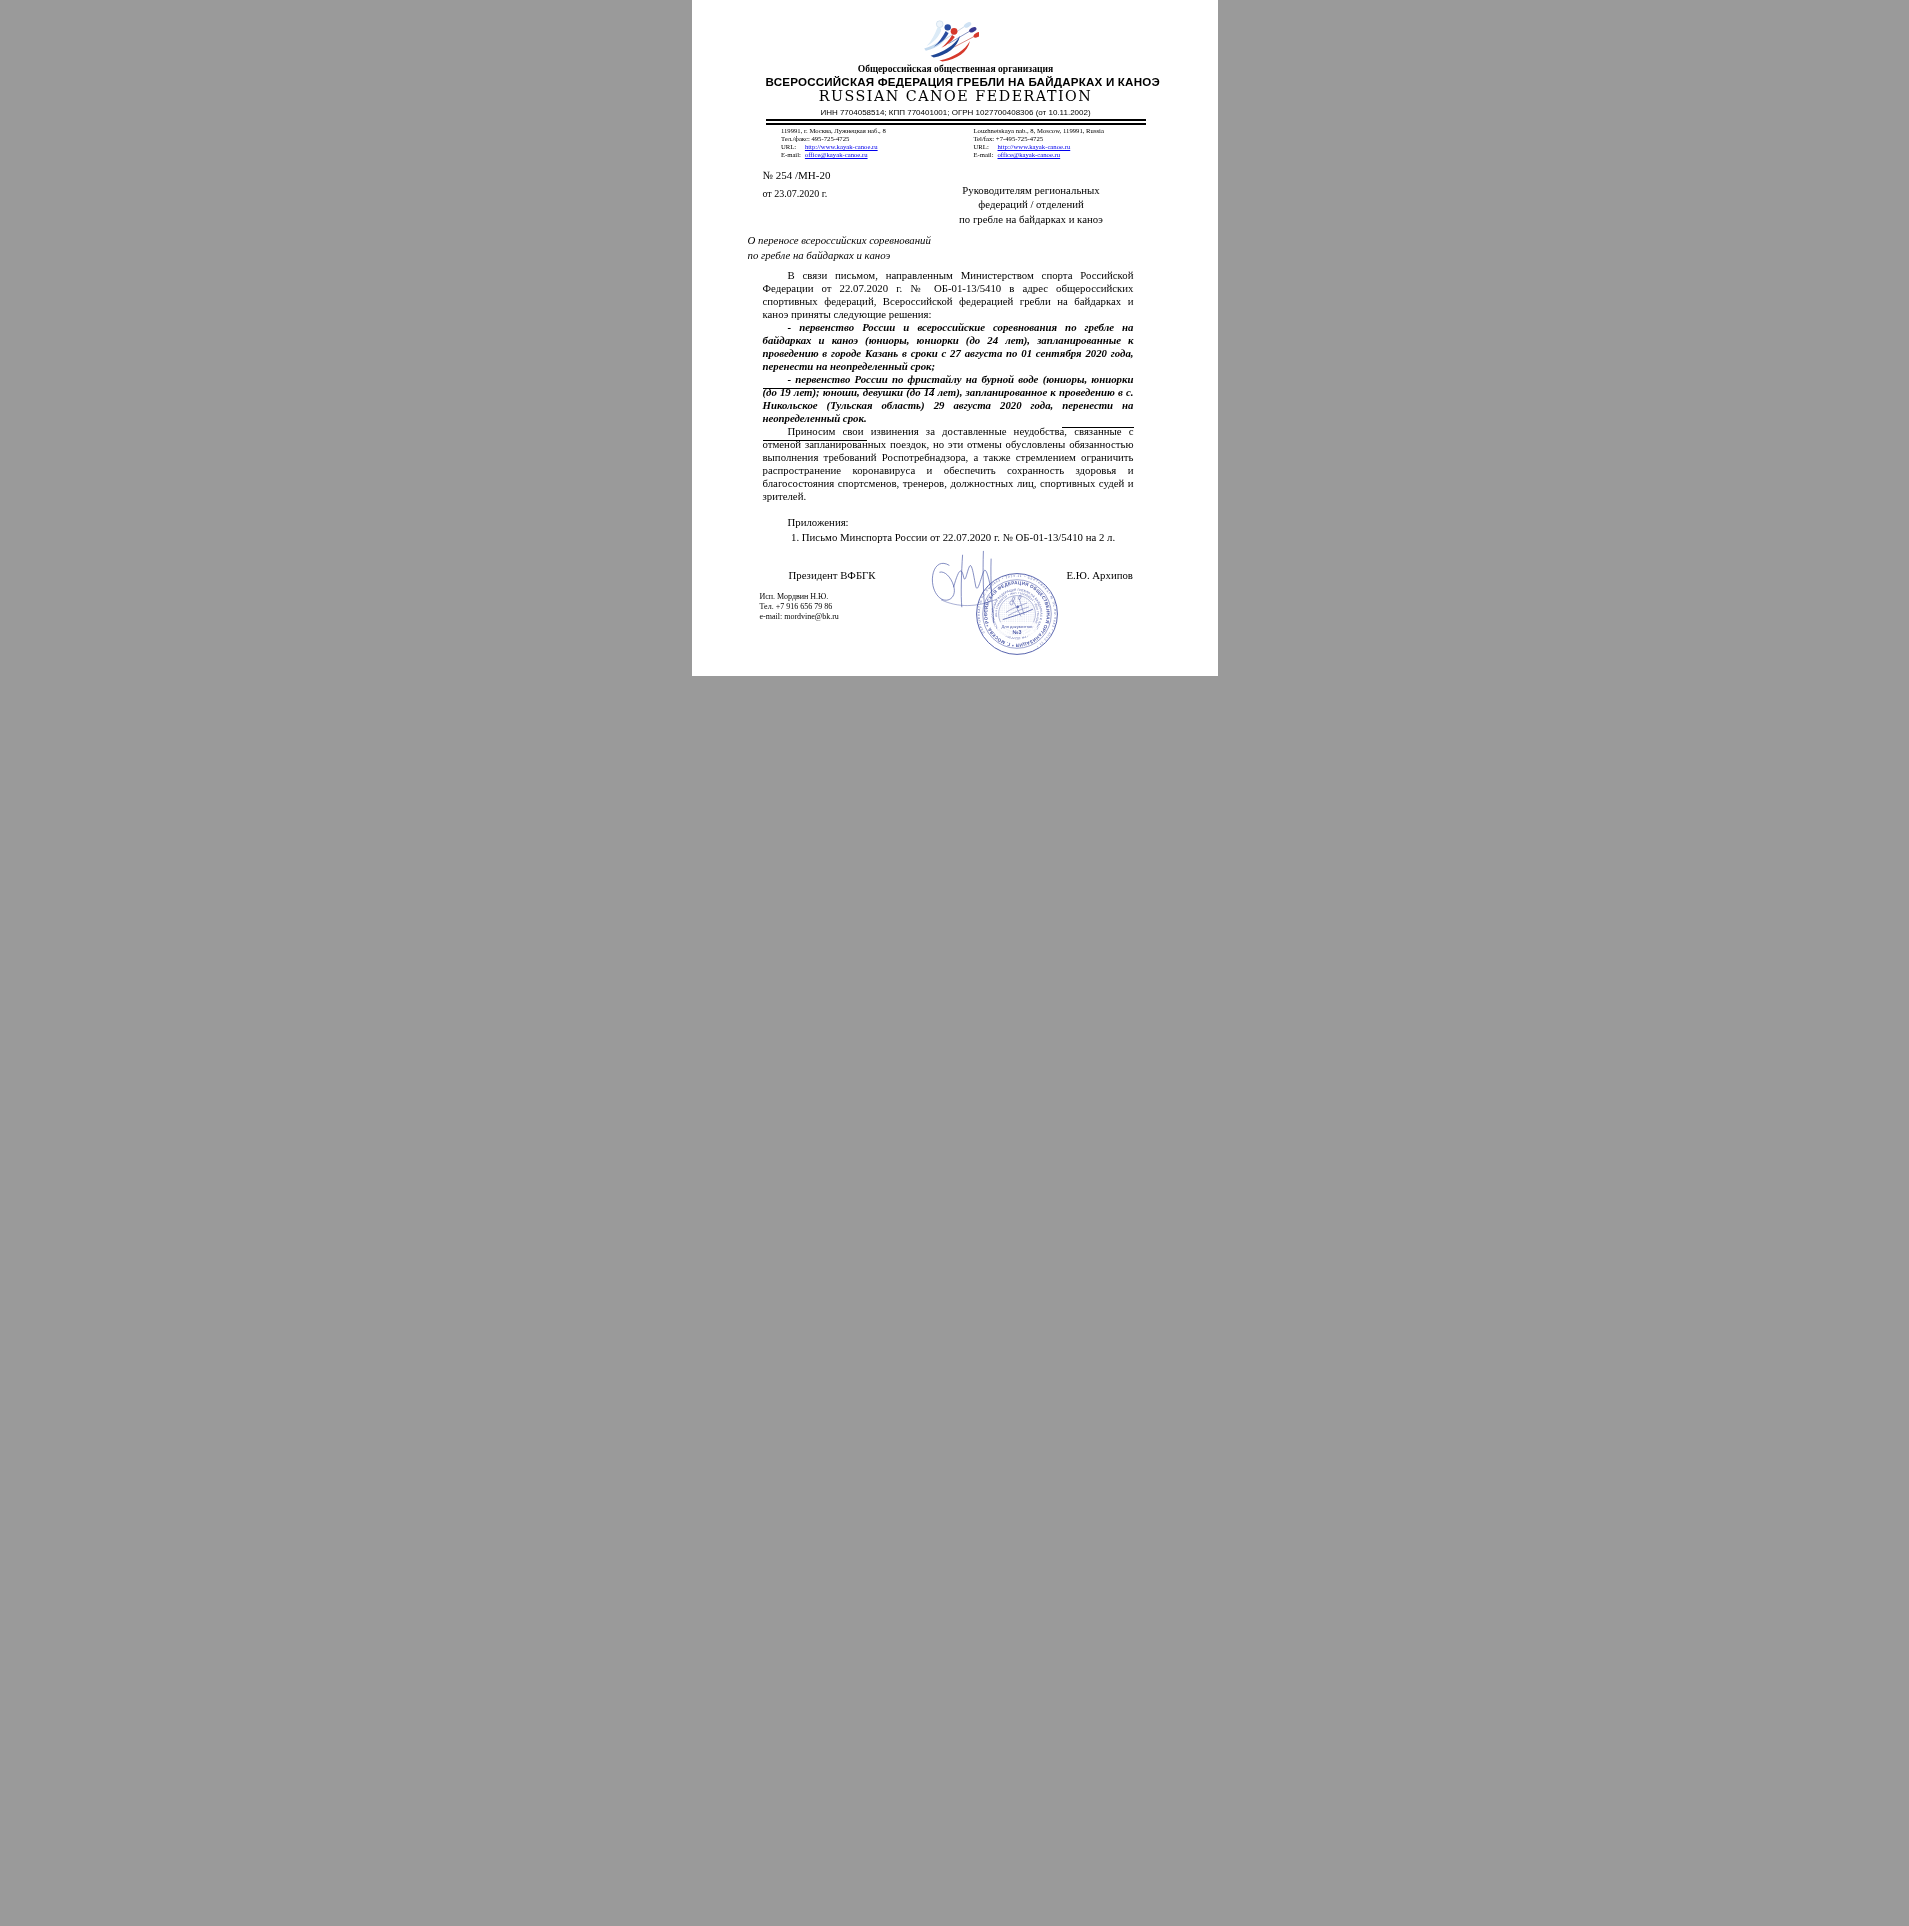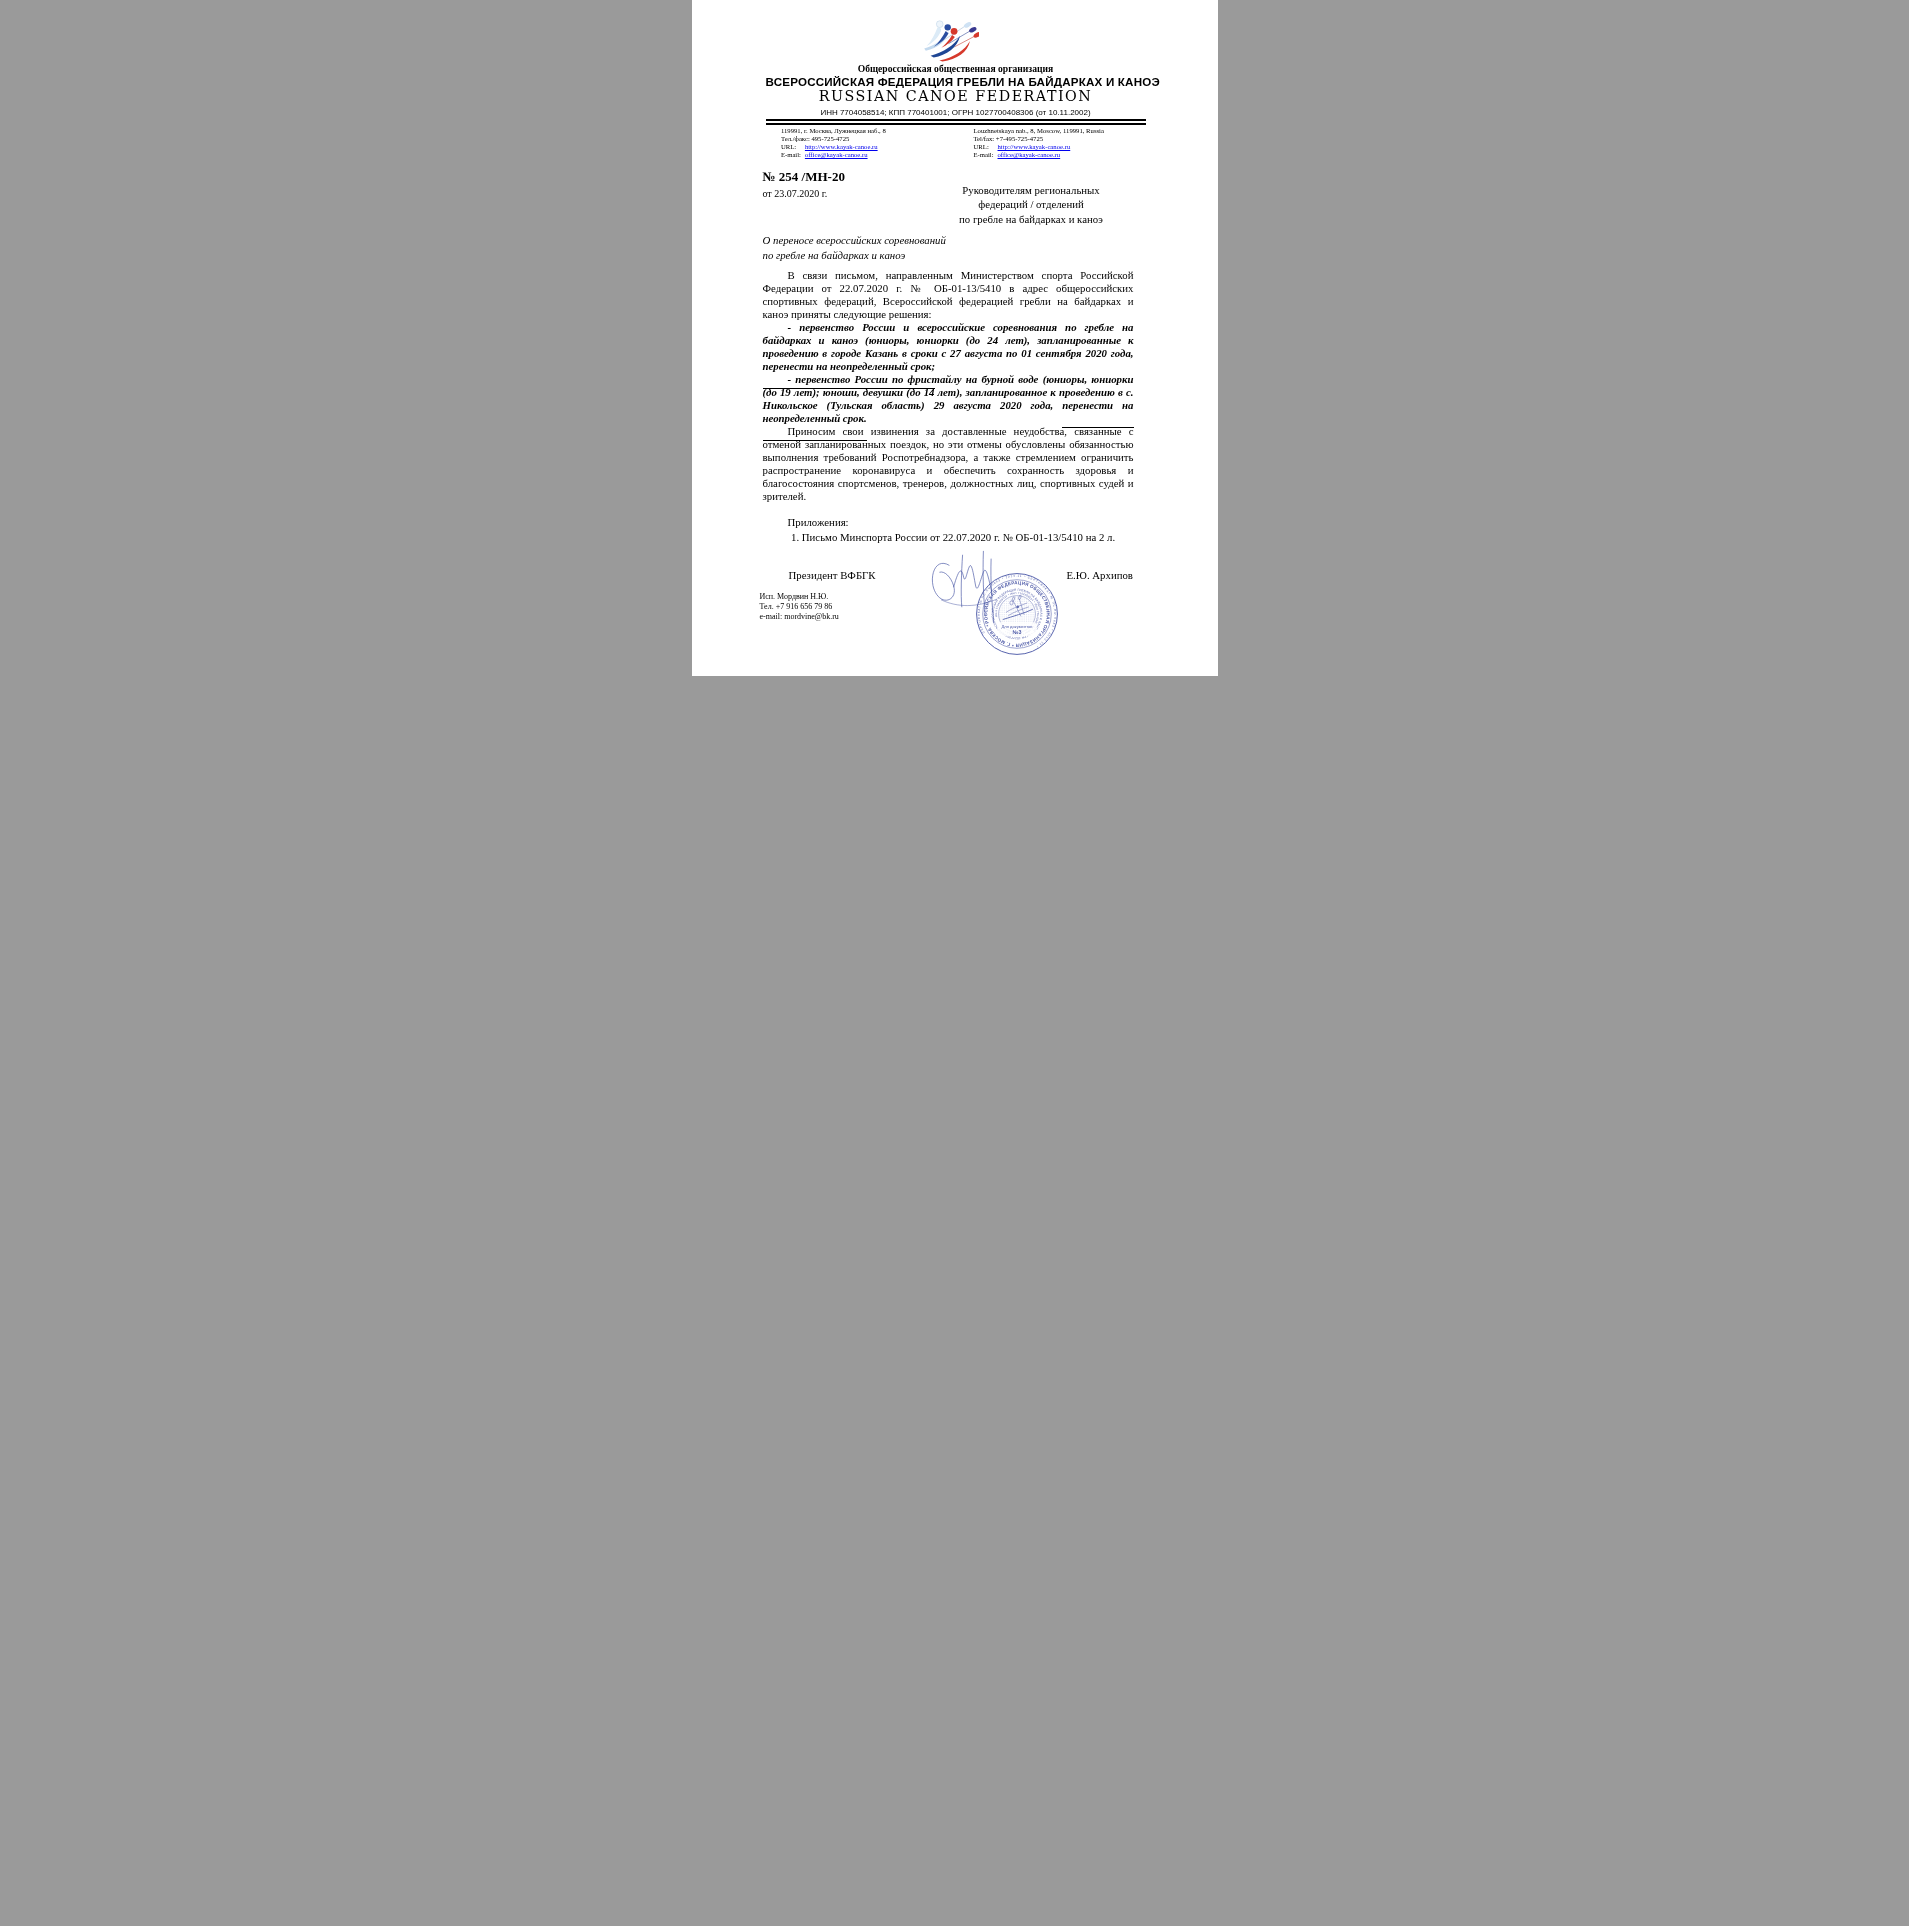--- a/index.html
+++ b/index.html
@@ -18,25 +18,25 @@
   .rule-top{top:119px;}
   .rule-bottom{top:123px;}
   
   .contacts{position:absolute;left:74px;top:127px;width:380px;font-size:6.7px;line-height:8px;}
   .contact-col{position:absolute;top:0;}
   .contact-col.ru{left:15.4px;width:162px;}
   .contact-col.en{left:208px;width:169px;}
   .contact-label{display:inline-block;min-width:24px;}
   .doc-link{color:#0000EE;text-decoration:underline;cursor:pointer;}
   
-  .ref-num{position:absolute;left:71px;top:169px;font-size:13px;font-weight:bold;}
+  .ref-num{position:absolute;left:71px;top:169px;font-size:11px;font-weight:normal;}
   .ref-date{position:absolute;left:71px;top:188px;font-size:10px;}
   .addressee{position:absolute;left:247px;top:183px;width:185px;text-align:center;font-size:10.8px;line-height:14.3px;}
   
-  .subject{position:absolute;left:71px;top:233px;font-size:10.8px;font-style:italic;line-height:14.6px;}
+  .subject{position:absolute;left:56px;top:233px;font-size:10.8px;font-style:italic;line-height:14.6px;}
   
   .body-text{position:absolute;left:71px;top:269px;width:371px;font-size:10.8px;line-height:13px;text-align:justify;}
   .body-text p{margin:0;text-indent:25px;}
   .bi{font-weight:bold;font-style:italic;}
   .useg{border-bottom:1.3px solid #000;padding-bottom:16px;}
   
   .attachments{position:absolute;left:71px;top:515px;width:371px;font-size:10.8px;line-height:14.6px;}
   .attach-h{margin-left:25px;}
   .attach-item{margin-left:28.5px;}
   

